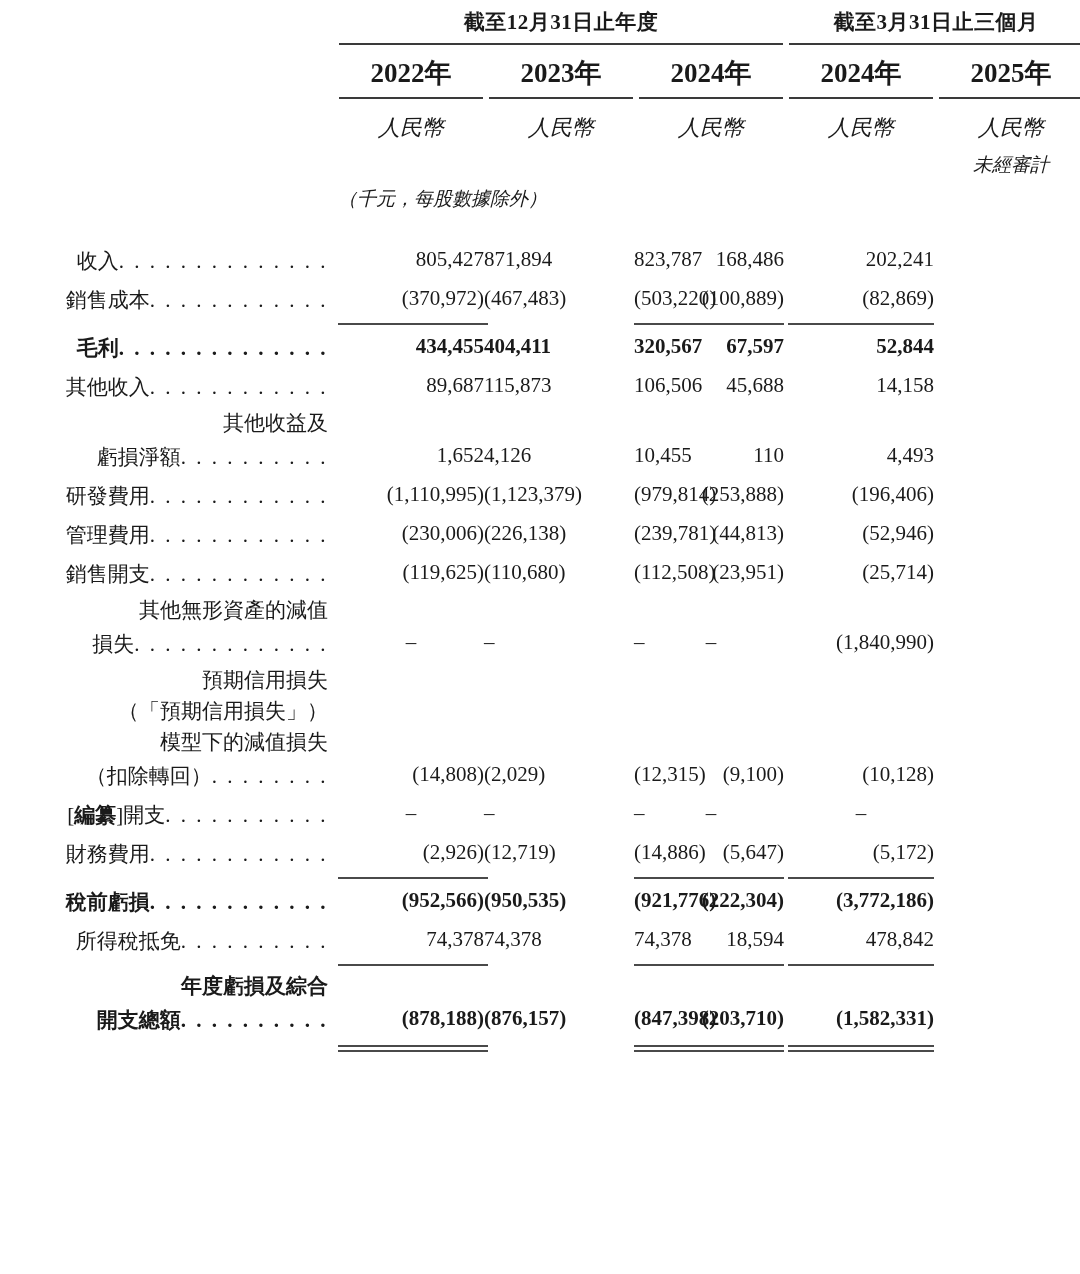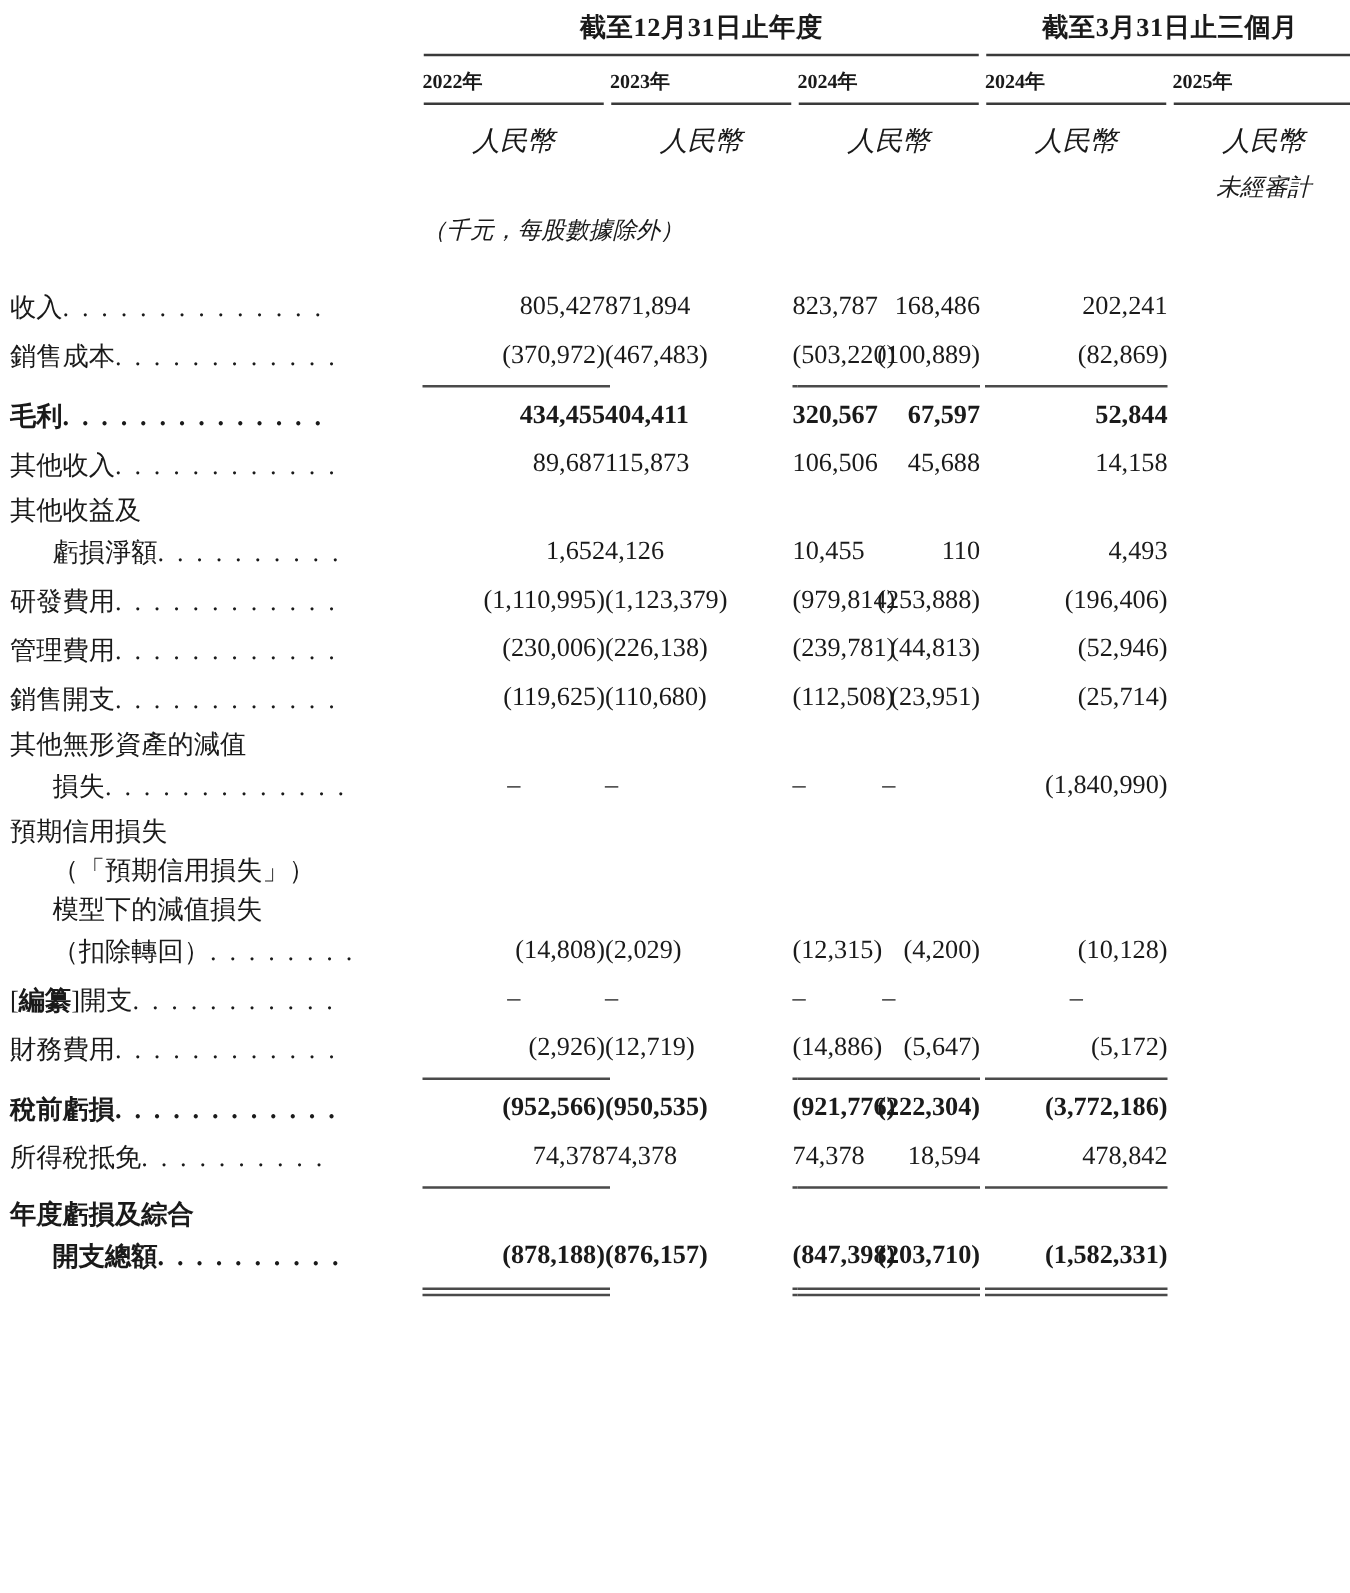--- a/index.html
+++ b/index.html
@@ -49,22 +49,23 @@
   .grp-rule {
     height: 0;
     padding: 0;
   }
   .grp-rule .rule {
     height: 2px;
     background: #3a3a3a;
     width: 100%;
   }
   .yr {
+    text-align: center;
     font-weight: bold;
-    font-size: 16px;
+    font-size: 27px;
     padding: 9px 0 5px 0;
     white-space: nowrap;
   }
   .yr-rule { height: 0; padding: 0; }
   .yr-rule .rule {
     height: 2px;
     background: #3a3a3a;
     width: 100%;
   }
   .cur {
@@ -89,20 +90,21 @@
     white-space: nowrap;
   }
 
   
   td.label {
     font-size: 21px;
     line-height: 1.0;
     padding: 7px 10px 7px 0;
     vertical-align: bottom;
     white-space: nowrap;
+    text-align: right;
   }
   td.label .dots {
     letter-spacing: 2.5px;
     font-size: 21px;
   }
   td.label.indent { padding-left: 34px; }
   td.label.bold { font-weight: bold; }
   td.label .b { font-weight: bold; }
 
   td.num {
@@ -419,21 +421,21 @@
           <td class="num"></td>
           <td></td>
           <td class="num"></td>
         </tr>
         <tr>
           <td class="label indent"><span>（扣除轉回）</span><span class="dots">. . . . . . . .</span></td>
           <td class="num">(14,808)</td>
           <td class="num">(2,029)</td>
           <td></td>
           <td class="num">(12,315)</td>
-          <td class="num">(4,200)</td>
+          <td class="num">(9,100)</td>
           <td></td>
           <td class="num">(10,128)</td>
         </tr>
         <tr>
           <td class="label"><span>[</span><span class="b">編纂</span><span>]開支</span><span class="dots">. . . . . . . . . . .</span></td>
           <td class="num dash">–</td>
           <td class="num dash">–</td>
           <td></td>
           <td class="num dash">–</td>
           <td class="num dash">–</td>

